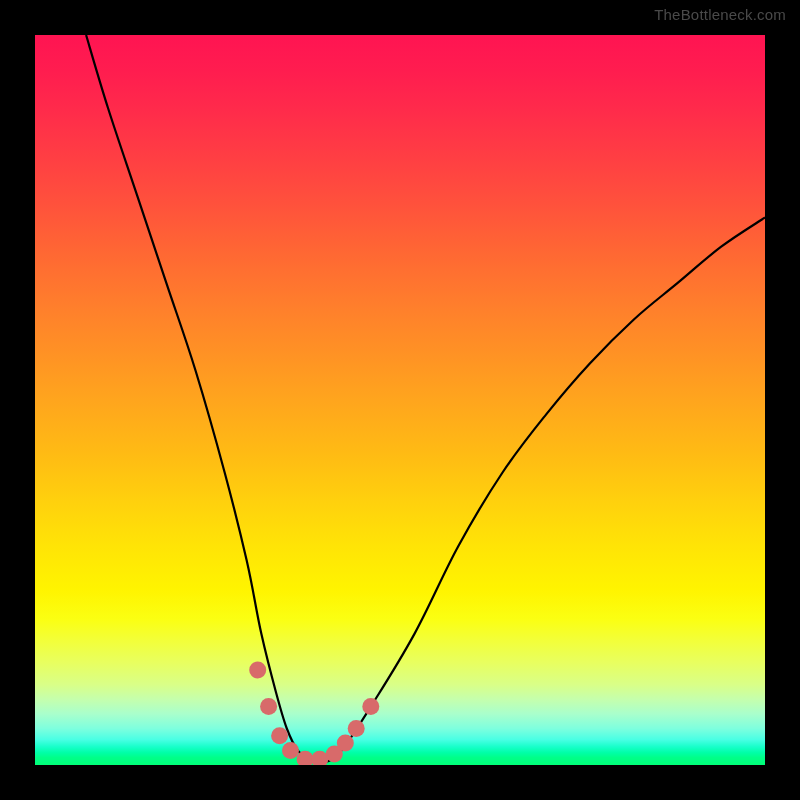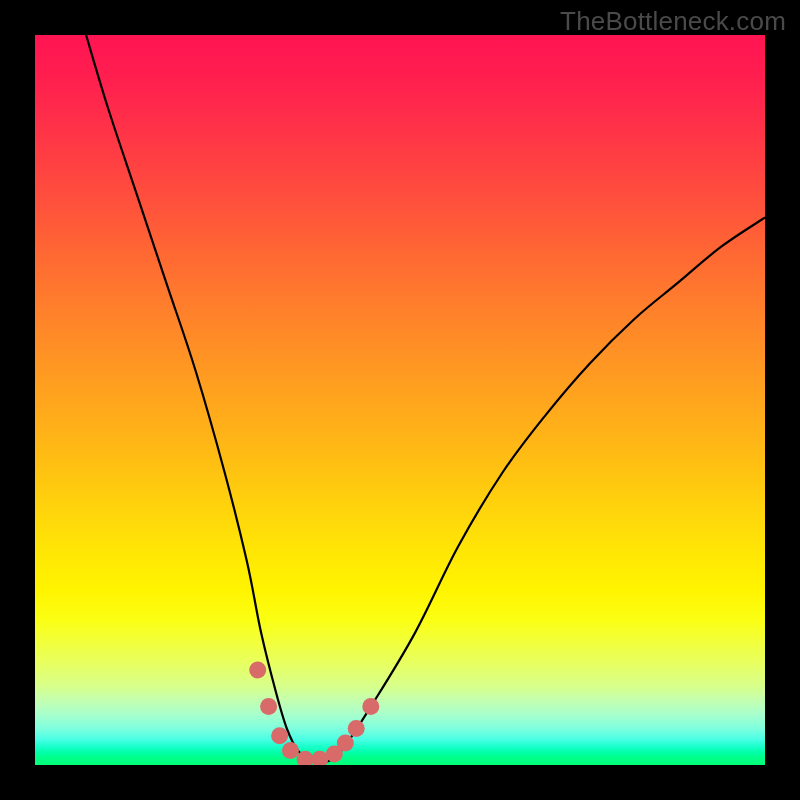--- a/index.html
+++ b/index.html
@@ -8,21 +8,21 @@
     height: 800px;
     background: #000;
     position: relative;
     font-family: Arial, sans-serif;
   }
   .watermark {
     position: absolute;
     top: 6px;
     right: 14px;
     color: #4a4a4a;
-    font-size: 26px;
+    font-size: 15px;
     font-weight: 500;
     z-index: 10;
     letter-spacing: 0.2px;
   }
   .plot-area {
     position: absolute;
     left: 35px;
     top: 35px;
     width: 730px;
     height: 730px;

